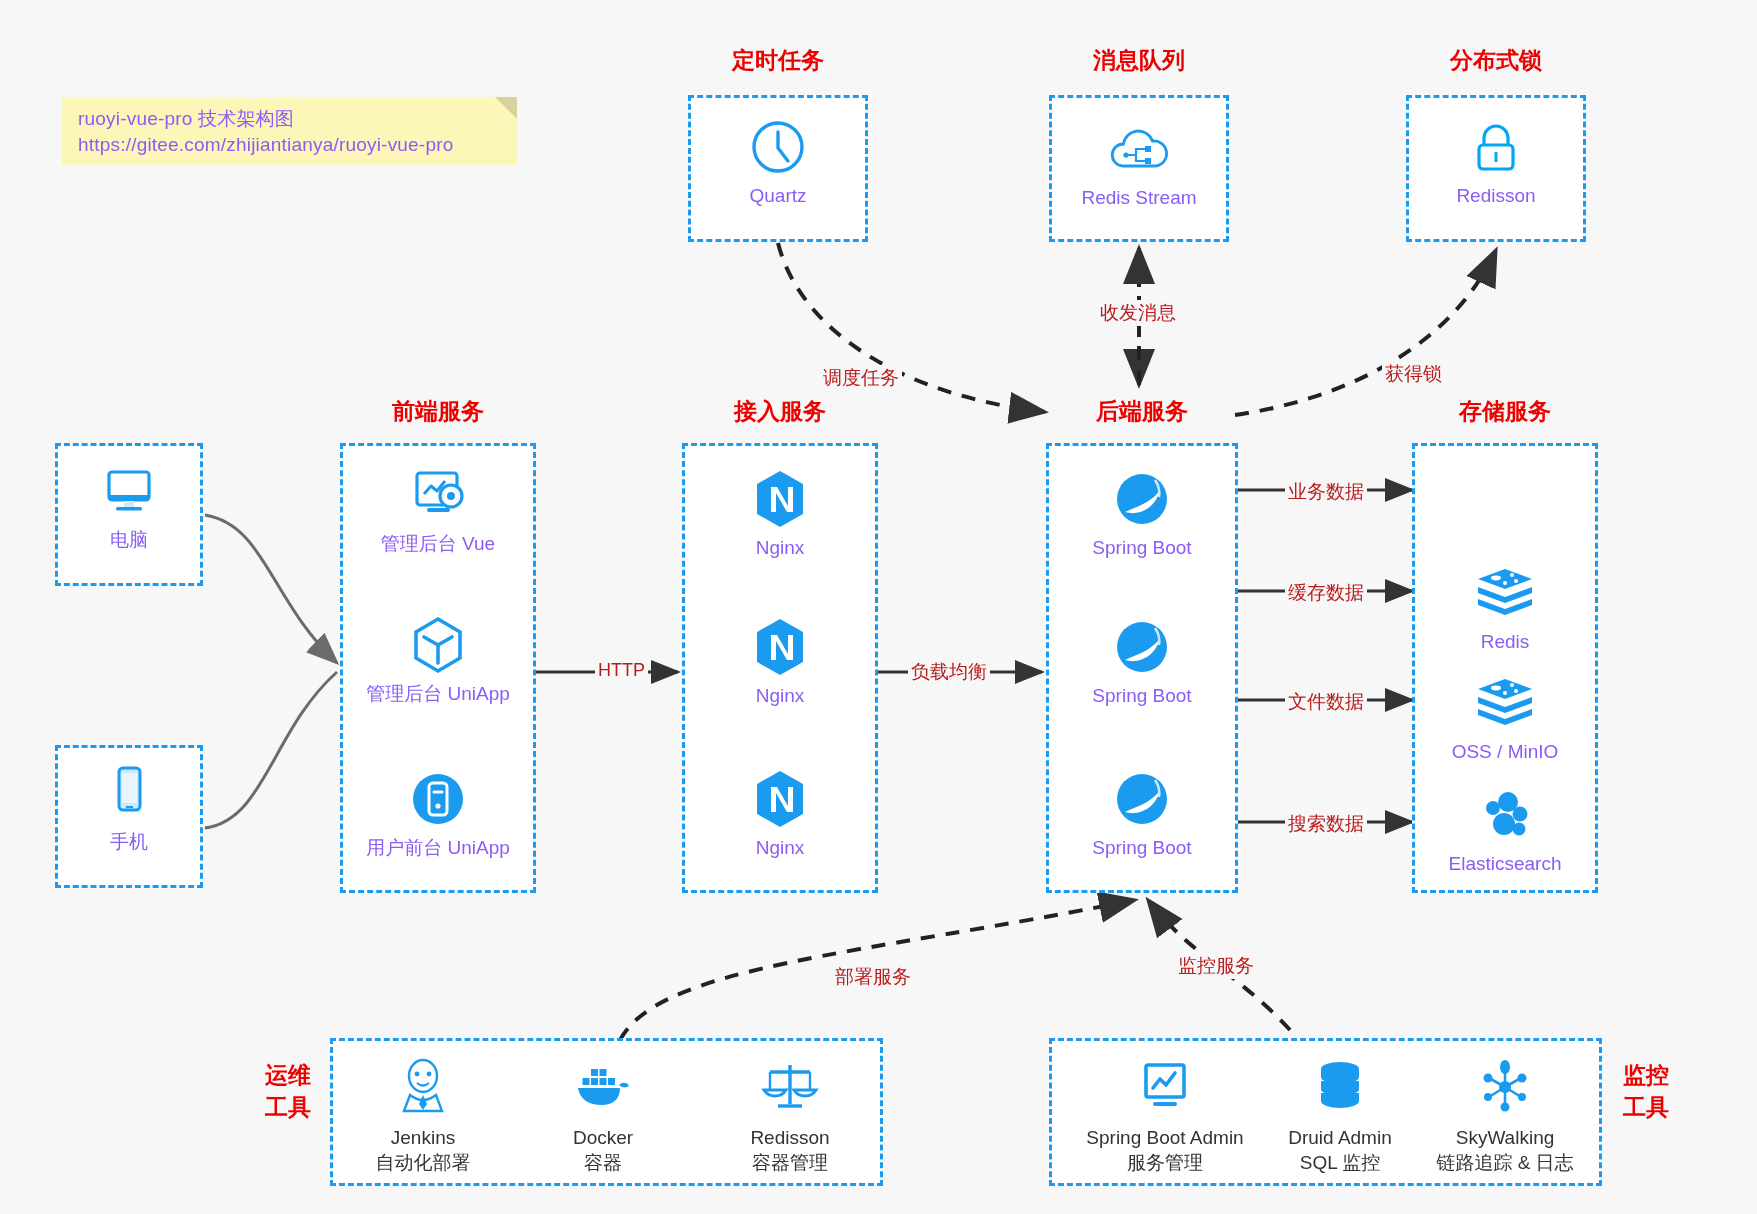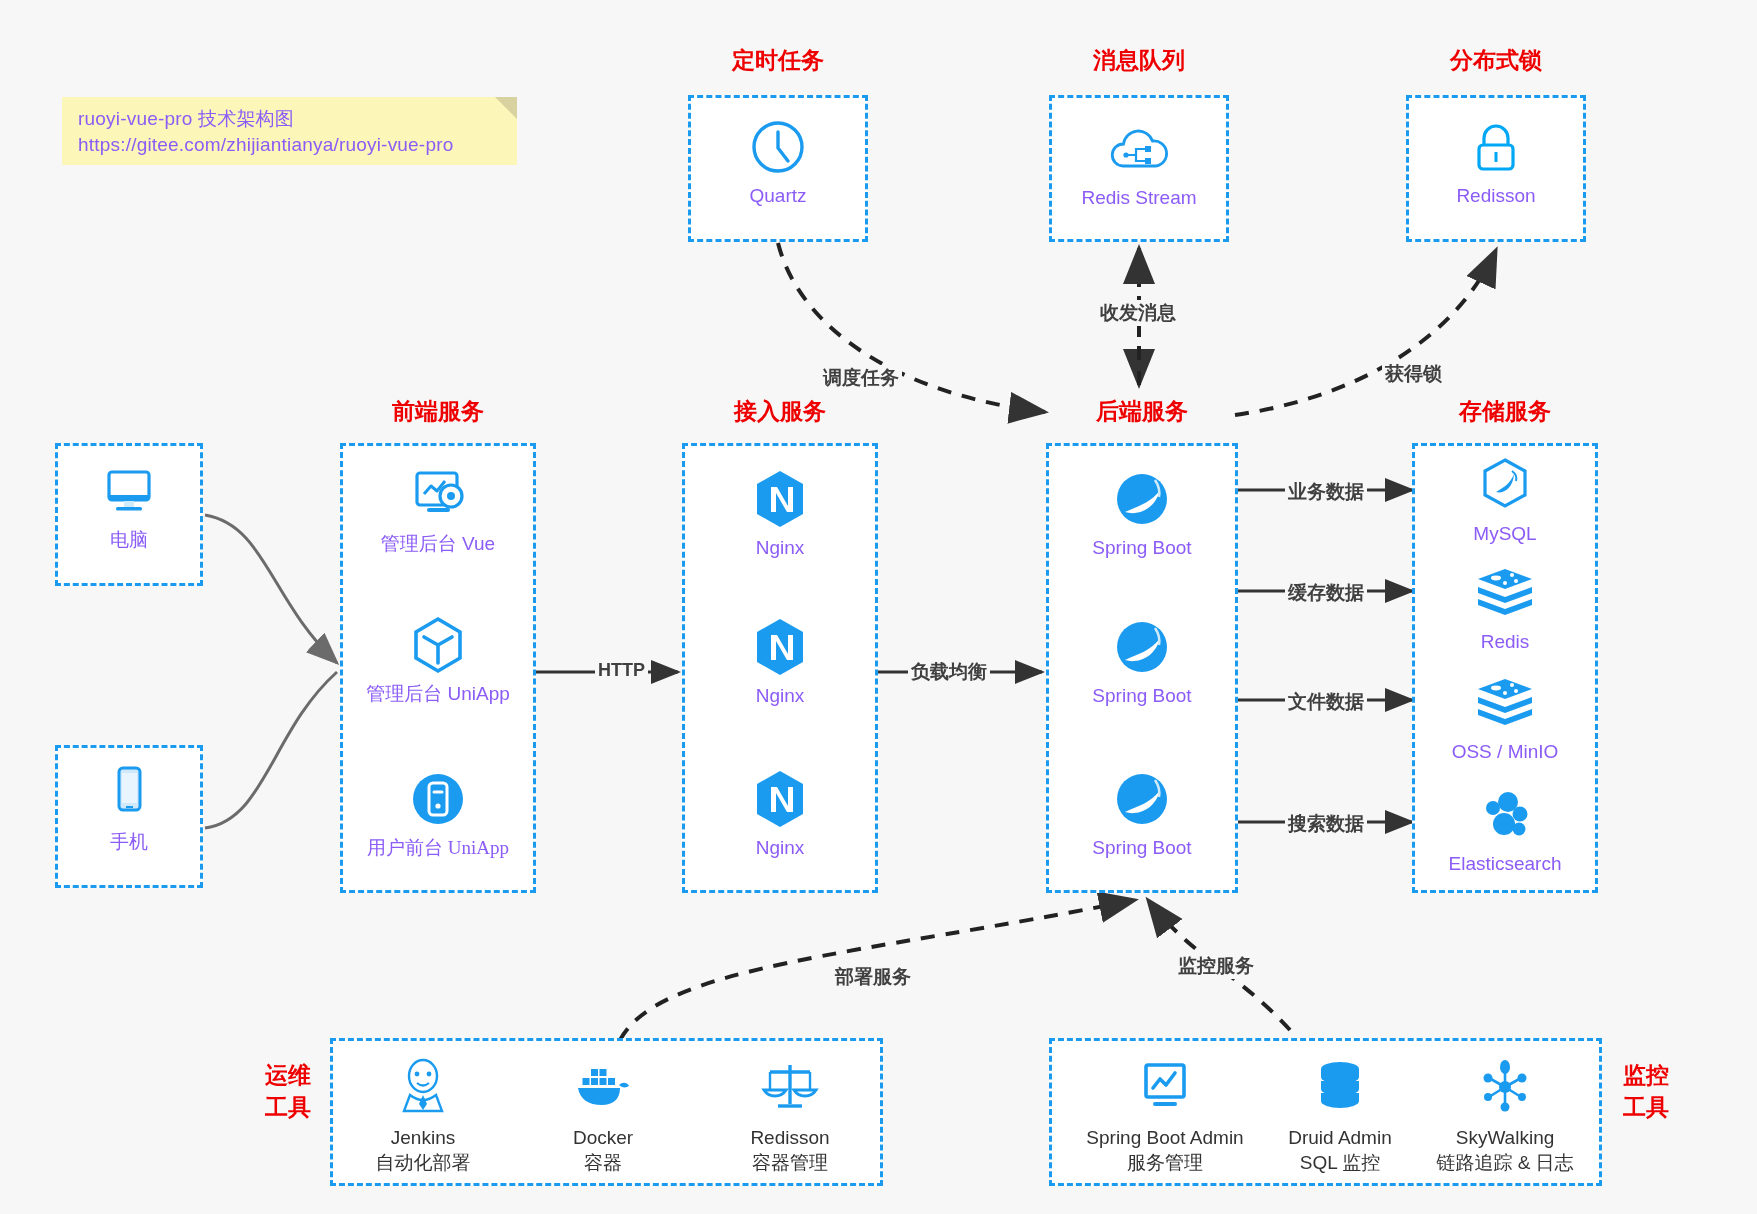--- a/index.html
+++ b/index.html
@@ -46,22 +46,22 @@
   .node .ic{height:62px;display:flex;align-items:center;justify-content:center;}
   .node .lbl{font-size:19px;color:#8b5cf6;margin-top:6px;white-space:nowrap;line-height:1.25;}
 
   .hnode{position:absolute;text-align:center;}
   .hnode .ic{height:64px;display:flex;align-items:center;justify-content:center;}
   .hnode .lbl{font-size:19px;color:#333;margin-top:7px;white-space:nowrap;line-height:1.3;}
   .hnode .lbl2{font-size:19px;color:#333;white-space:nowrap;line-height:1.3;}
 
   
   .elabel{
-    position:absolute;font-size:18px;color:#404040;background:#f7f7f7;
-    padding:0 3px;white-space:nowrap;font-weight:bold;
+    position:absolute;font-size:18px;color:#b91c1c;background:#f7f7f7;
+    padding:0 3px;white-space:nowrap;
   }
   .elabel.cn{font-size:19px;}
 </style>
 </head>
 <body>
 
 <div id="canvas">
 
   <svg class="svg-layer" viewBox="0 0 1757 1214">
     <defs>
@@ -192,21 +192,21 @@
     </div>
     <div class="node" style="top:168px;">
       <div class="ic">
         <svg width="60" height="60" viewBox="0 0 60 60">
           <path d="M30,4 L52,17 L52,43 L30,56 L8,43 L8,17 Z" fill="none" stroke="#1a9bf0" stroke-width="3.6"></path>
           <path d="M30,30 L30,48 M30,30 L16,22 M30,30 L44,22" fill="none" stroke="#1a9bf0" stroke-width="3.6" stroke-linecap="round"></path>
         </svg>
       </div>
       <div class="lbl">管理后台 UniApp</div>
     </div>
-    <div class="node" style="top:322px;font-family:Liberation Serif, serif;">
+    <div class="node" style="top:322px;">
       <div class="ic">
         <svg width="58" height="58" viewBox="0 0 58 58">
           <circle cx="29" cy="29" r="25" fill="#1a9bf0"></circle>
           <rect x="20" y="13" width="18" height="32" rx="4" fill="none" stroke="#fff" stroke-width="3"></rect>
           <line x1="25" y1="22" x2="33" y2="22" stroke="#fff" stroke-width="3" stroke-linecap="round"></line>
           <circle cx="29" cy="36" r="2.6" fill="#fff"></circle>
         </svg>
       </div>
       <div class="lbl">用户前台 UniApp</div>
     </div>
@@ -272,30 +272,20 @@
           <path d="M12,42 C24,46 42,40 47,20 C38,33 25,36 12,42 Z" fill="#fff"></path>
           <path d="M42,10 C46,16 47,22 46,27" fill="none" stroke="#cfeafb" stroke-width="2.5"></path>
         </svg>
       </div>
       <div class="lbl">Spring Boot</div>
     </div>
   </div>
 
   <div class="grp-title" style="left:1412px;top:396px;width:186px;">存储服务</div>
   <div class="dbox" style="left:1412px;top:443px;width:186px;height:450px;">
-    <div class="node" style="top:8px;">
-      <div class="ic">
-        <svg width="56" height="58" viewBox="0 0 56 58">
-          <path d="M28,4 L48,15 L48,39 L28,50 L8,39 L8,15 Z" fill="none" stroke="#1a9bf0" stroke-width="3.2"></path>
-          <path d="M19,36 C26,38 36,33 37,18 C33,28 27,31 19,36 Z" fill="#1a9bf0"></path>
-          <path d="M35,15 C39,18 40,22 39,25" fill="none" stroke="#1a9bf0" stroke-width="2"></path>
-        </svg>
-      </div>
-      <div class="lbl">MySQL</div>
-    </div>
     <div class="node" style="top:116px;">
       <div class="ic">
         <svg width="62" height="52" viewBox="0 0 62 52">
           <path d="M31,2 L58,12 L31,22 L4,12 Z" fill="#1a9bf0"></path>
           <path d="M4,20 L31,30 L58,20 L58,26 L31,36 L4,26 Z" fill="#1a9bf0"></path>
           <path d="M4,32 L31,42 L58,32 L58,38 L31,48 L4,38 Z" fill="#1a9bf0"></path>
           <ellipse cx="22" cy="11" rx="5" ry="2.4" fill="#fff"></ellipse>
           <circle cx="38" cy="8" r="2" fill="#fff"></circle>
           <circle cx="42" cy="14" r="2" fill="#fff"></circle>
           <circle cx="31" cy="16" r="2" fill="#fff"></circle>

